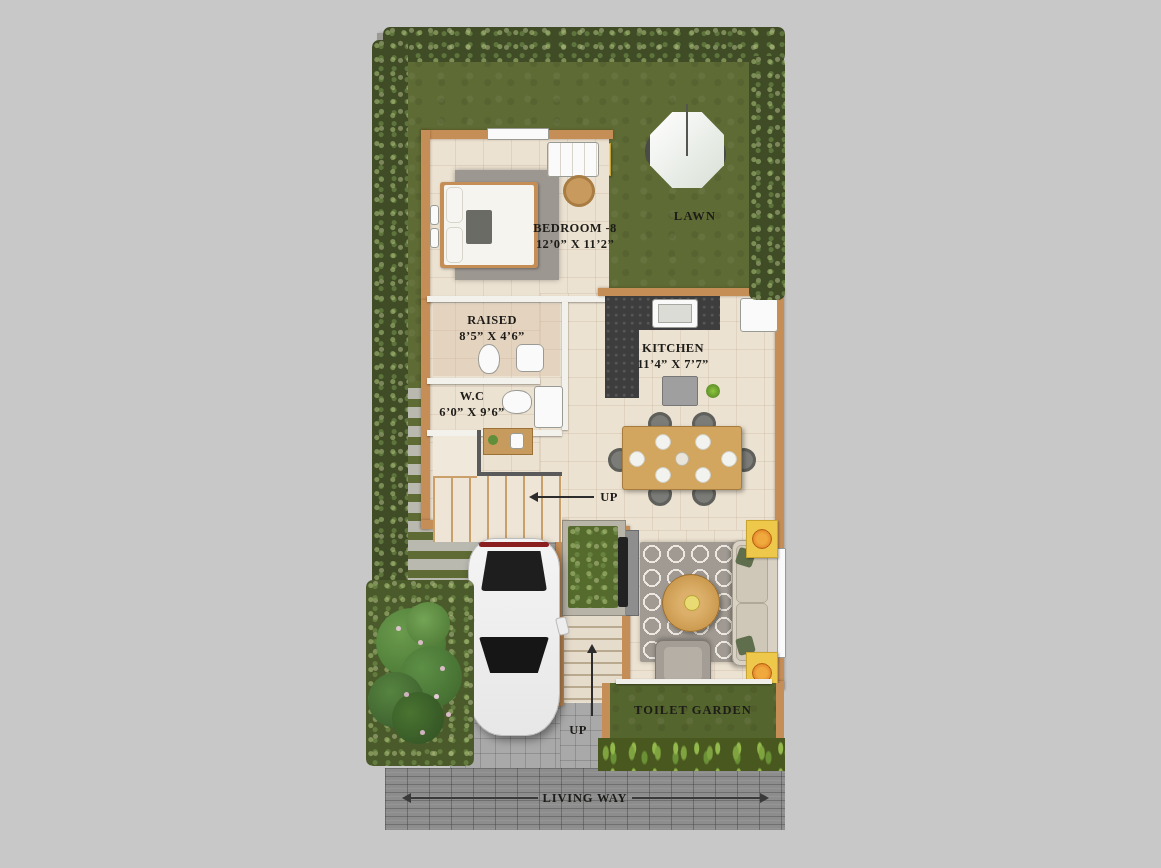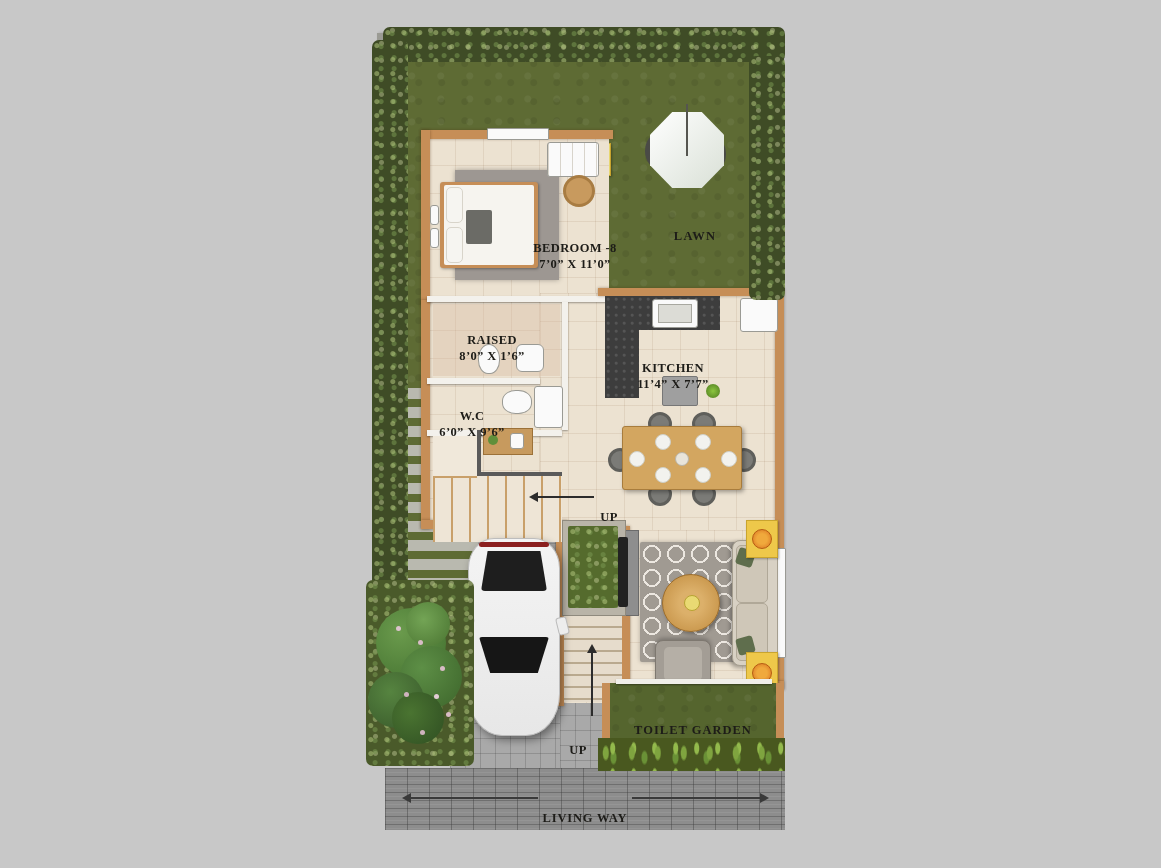--- a/index.html
+++ b/index.html
@@ -33,21 +33,21 @@
   .ferns{background-color:#49581f;background-image:
     radial-gradient(ellipse 6px 14px at 30% 50%, #7fa43f 40%, transparent 60%),
     radial-gradient(ellipse 5px 12px at 70% 40%, #93b94c 40%, transparent 60%),
     radial-gradient(ellipse 6px 13px at 50% 70%, #6a9136 40%, transparent 60%);
     background-size:26px 30px,21px 26px,31px 28px;}
   .wall{background:#c68e57;box-shadow:0 0 3px rgba(70,40,10,.45);}
   .iwall{background:#f3f1ec;box-shadow:0 1px 2px rgba(0,0,0,.35);}
   .counter{background-color:#3d3d3d;background-image:radial-gradient(circle at 40% 40%, rgba(255,255,255,.12) 1px, transparent 2px);background-size:8px 8px;}
   .white-fix{background:#fafafa;border:1px solid #9a9a94;border-radius:3px;}
   
-  .lbl{position:absolute;color:#1d1c18;font-weight:bold;text-align:center;z-index:9;margin-top:20px;}
+  .lbl{position:absolute;color:#1d1c18;font-weight:bold;text-align:center;z-index:9;}
   .lbl .ln{display:block;font-size:12.5px;line-height:16px;letter-spacing:.4px;white-space:nowrap;}
   
   .hline{position:absolute;height:2px;background:#2c2c2c;z-index:9;}
   .vline{position:absolute;width:2px;background:#2c2c2c;z-index:9;}
   .ah{position:absolute;width:0;height:0;z-index:9;}
   .ah.left{border:5px solid transparent;border-left:0;border-right:9px solid #2c2c2c;}
   .ah.right{border:5px solid transparent;border-right:0;border-left:9px solid #2c2c2c;}
   .ah.up{border:5px solid transparent;border-top:0;border-bottom:9px solid #2c2c2c;}
   .blob{position:absolute;border-radius:50%;}
   .chair{position:absolute;width:24px;height:24px;border-radius:50%;background:#7b7b77;border:3px solid #5f5f5b;box-sizing:border-box;}
@@ -203,26 +203,26 @@
   <div class="abs lawn" style="left:602px;top:683px;width:182px;height:57px;background-color:#55652e;z-index:4;border-left:8px solid #c68e57;border-right:8px solid #c68e57;box-sizing:border-box;"></div>
   <div class="abs" style="left:616px;top:679px;width:156px;height:5px;background:#f0efe9;box-shadow:0 1px 2px rgba(0,0,0,.4);z-index:5;"></div>
   <div class="abs ferns" style="left:598px;top:738px;width:187px;height:33px;z-index:5;"></div>
 
   <div class="lbl" style="left:645px;top:208px;width:100px;">
     <span class="ln" style="letter-spacing:1.2px;">LAWN</span>
   </div>
 
   <div class="lbl" style="left:515px;top:220px;width:120px;">
     <span class="ln">BEDROOM -8</span>
-    <span class="ln">7’0” X 11’0”</span>
+    <span class="ln">12’0” X 11’2”</span>
   </div>
 
   <div class="lbl" style="left:442px;top:312px;width:100px;">
     <span class="ln">RAISED</span>
-    <span class="ln">8’0” X 1’6”</span>
+    <span class="ln">8’5” X 4’6”</span>
   </div>
 
   <div class="lbl" style="left:422px;top:388px;width:100px;">
     <span class="ln">W.C</span>
     <span class="ln">6’0” X 9’6”</span>
   </div>
 
   <div class="lbl" style="left:618px;top:340px;width:110px;text-align:center;">
     <span class="ln">KITCHEN</span>
     <span class="ln">11’4” X 7’7”</span>

